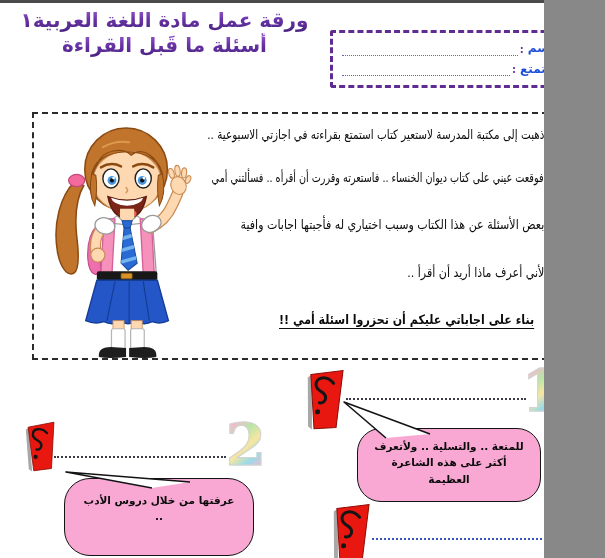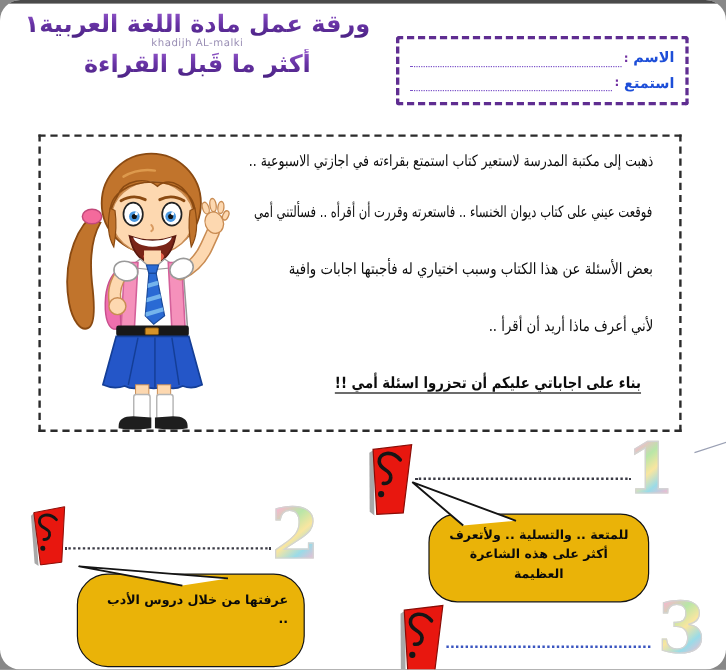--- a/index.html
+++ b/index.html
@@ -1,18 +1,18 @@
 <!DOCTYPE html>
 <html lang="ar"><head>
 <meta charset="utf-8">
 <style>
   html,body{margin:0;padding:0;background:#888;}
   #page{
-    position:relative;width:605px;height:558px;background:#ffffff;
-    overflow:hidden;font-family:"DejaVu Sans",sans-serif;border-radius:17px;
+    position:relative;width:544px;height:558px;background:#ffffff;
+    overflow:hidden;font-family:"DejaVu Sans",sans-serif;
   }
   #topbar{position:absolute;left:0;top:0;width:605px;height:3px;background:#4a4a4a;}
 
   
   #header{position:absolute;left:12px;top:8px;width:305px;text-align:center;}
   .grad-title{
     display:inline-block;font-weight:bold;font-size:20px;line-height:1.25;direction:rtl;
     background:linear-gradient(180deg,#9a5ecf 0%,#6a34a8 45%,#46207e 100%);
     -webkit-background-clip:text;background-clip:text;color:transparent;
   }
@@ -63,51 +63,50 @@
   #dot1{left:346px;top:379px;width:180px;}
   #dot2{left:54px;top:437px;width:172px;}
   #dot3{left:372px;top:519px;width:170px;border-bottom-color:#3a55c0;}
 
   .qmark{position:absolute;}
   #qm1{left:304px;top:368px;transform:rotate(2deg);}
   #qm2{left:24px;top:420px;transform:rotate(-2deg);}
   #qm3{left:329px;top:502px;transform:rotate(2deg);}
 
   .bubble{
-    position:absolute;background:#eab308;border:1.6px solid #141414;
+    position:absolute;background:#f9a8d4;border:1.6px solid #141414;
     box-sizing:border-box;z-index:2;text-decoration:underline;
   }
   #bubble1{left:357px;top:428px;width:184px;height:74px;border-radius:24px;}
   #bubble2{left:64px;top:478px;width:190px;height:78px;border-radius:26px;}
   .bubble-text{
     position:absolute;left:0;width:100%;box-sizing:border-box;padding:0 13px;
     direction:rtl;text-align:center;font-weight:bold;font-size:10.5px;
     line-height:1.55;color:#0a0a0a;
   }
   #bubble1 .bubble-text{top:9px;}
-  #bubble2 .bubble-text{top:13px;text-align:right;}
+  #bubble2 .bubble-text{top:13px;}
   .tail{position:absolute;z-index:3;}
   #tail1{left:336px;top:398px;}
   #tail2{left:56px;top:450px;}
 
   #straymark{
     position:absolute;left:578px;top:372px;width:30px;height:0;
     border-top:1.5px solid #9aa0b4;transform:rotate(-18deg);
   }
 </style>
 </head>
 <body>
 
 <div id="page">
   <div id="topbar"></div>
 
   <div id="header">
     <span class="grad-title" dir="rtl">ورقة عمل مادة اللغة العربية١</span>
-    <div id="credit">khadijh AL-malki</div>
-    <span class="grad-title" dir="rtl">أكثر ما قَبل القراءة</span>
+    <span class="grad-title" dir="rtl">أسئلة ما قَبل القراءة</span>
   </div>
 
   <div id="straymark"></div>
 
   <div id="infobox">
     <div class="info-row">
       <span class="info-label">الاسم</span>
       <span class="info-sep">:</span>
       <span class="info-dots"></span>
     </div>

